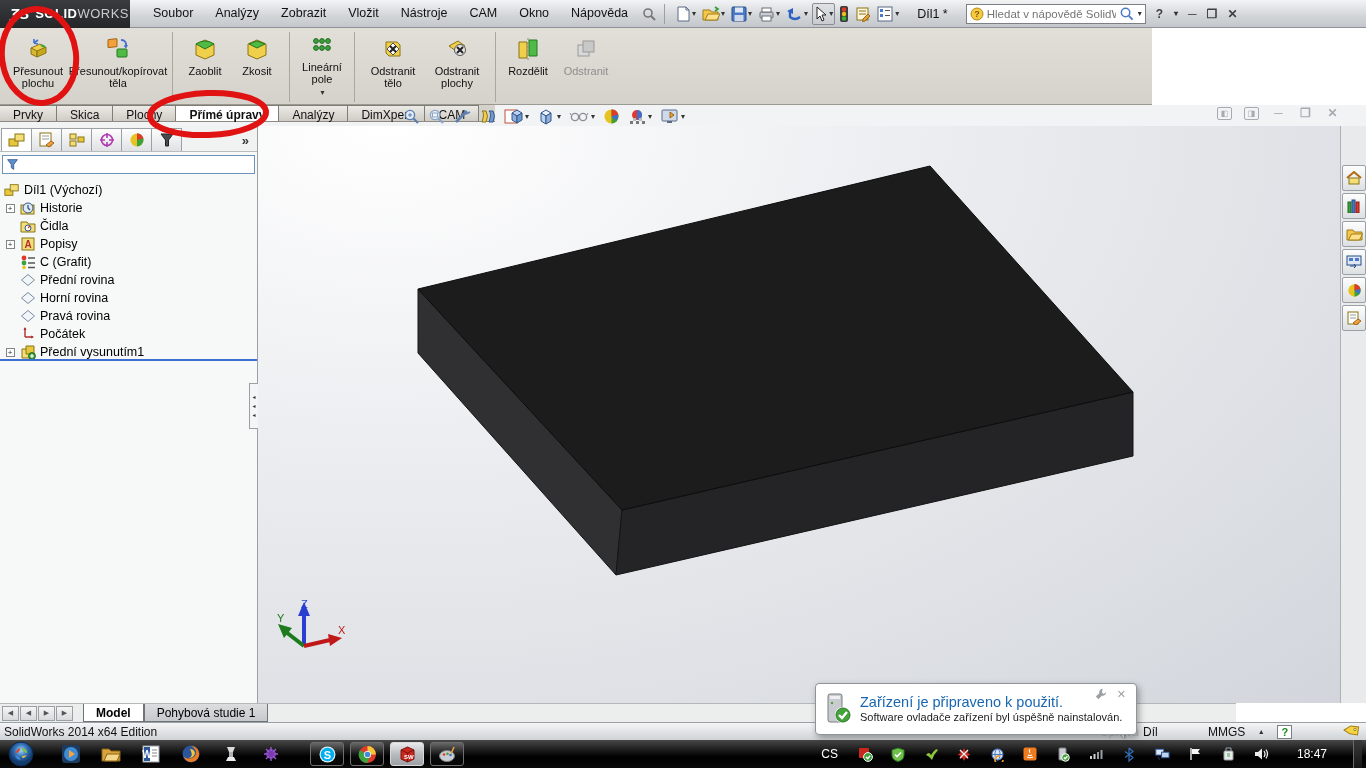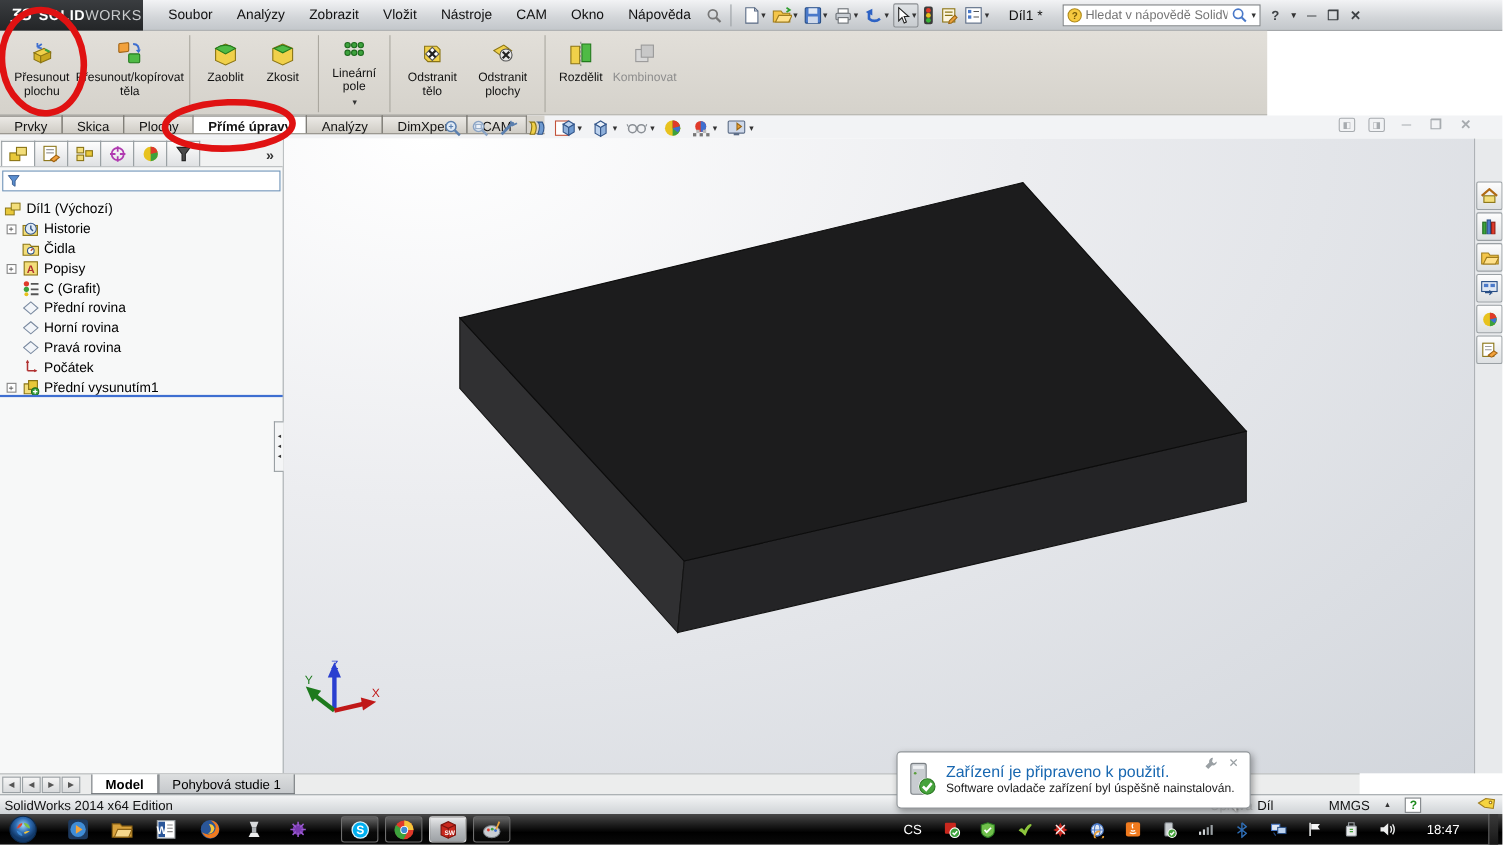--- a/index.html
+++ b/index.html
@@ -340,21 +340,21 @@
           <path d="M14 4 h8 v16 h-8 z" fill="#4fba45" stroke="#237a1d"></path>
           <line x1="13" y1="2" x2="13" y2="24" stroke="#888" stroke-dasharray="2 2"></line>
         </svg>
       <span>Rozdělit</span>
     </div>
     <div class="rbtn disabled">
       <svg width="26" height="26" viewBox="0 0 26 26">
           <rect x="5" y="9" width="11" height="11" fill="#d8d8d8" stroke="#9a9a9a"></rect>
           <rect x="10" y="5" width="11" height="11" fill="#c8c8c8" stroke="#9a9a9a"></rect>
         </svg>
-      <span>Kombinovat</span>
+      <span>Odstranit</span>
     </div>
   </div>
 </div>
 
 <div class="abs tabrow">
   <div class="tabs-wrap">
     <span class="cmtab">Prvky</span>
     <span class="cmtab">Skica</span>
     <span class="cmtab">Plochy</span>
     <span class="cmtab active">Přímé úpravy</span>

